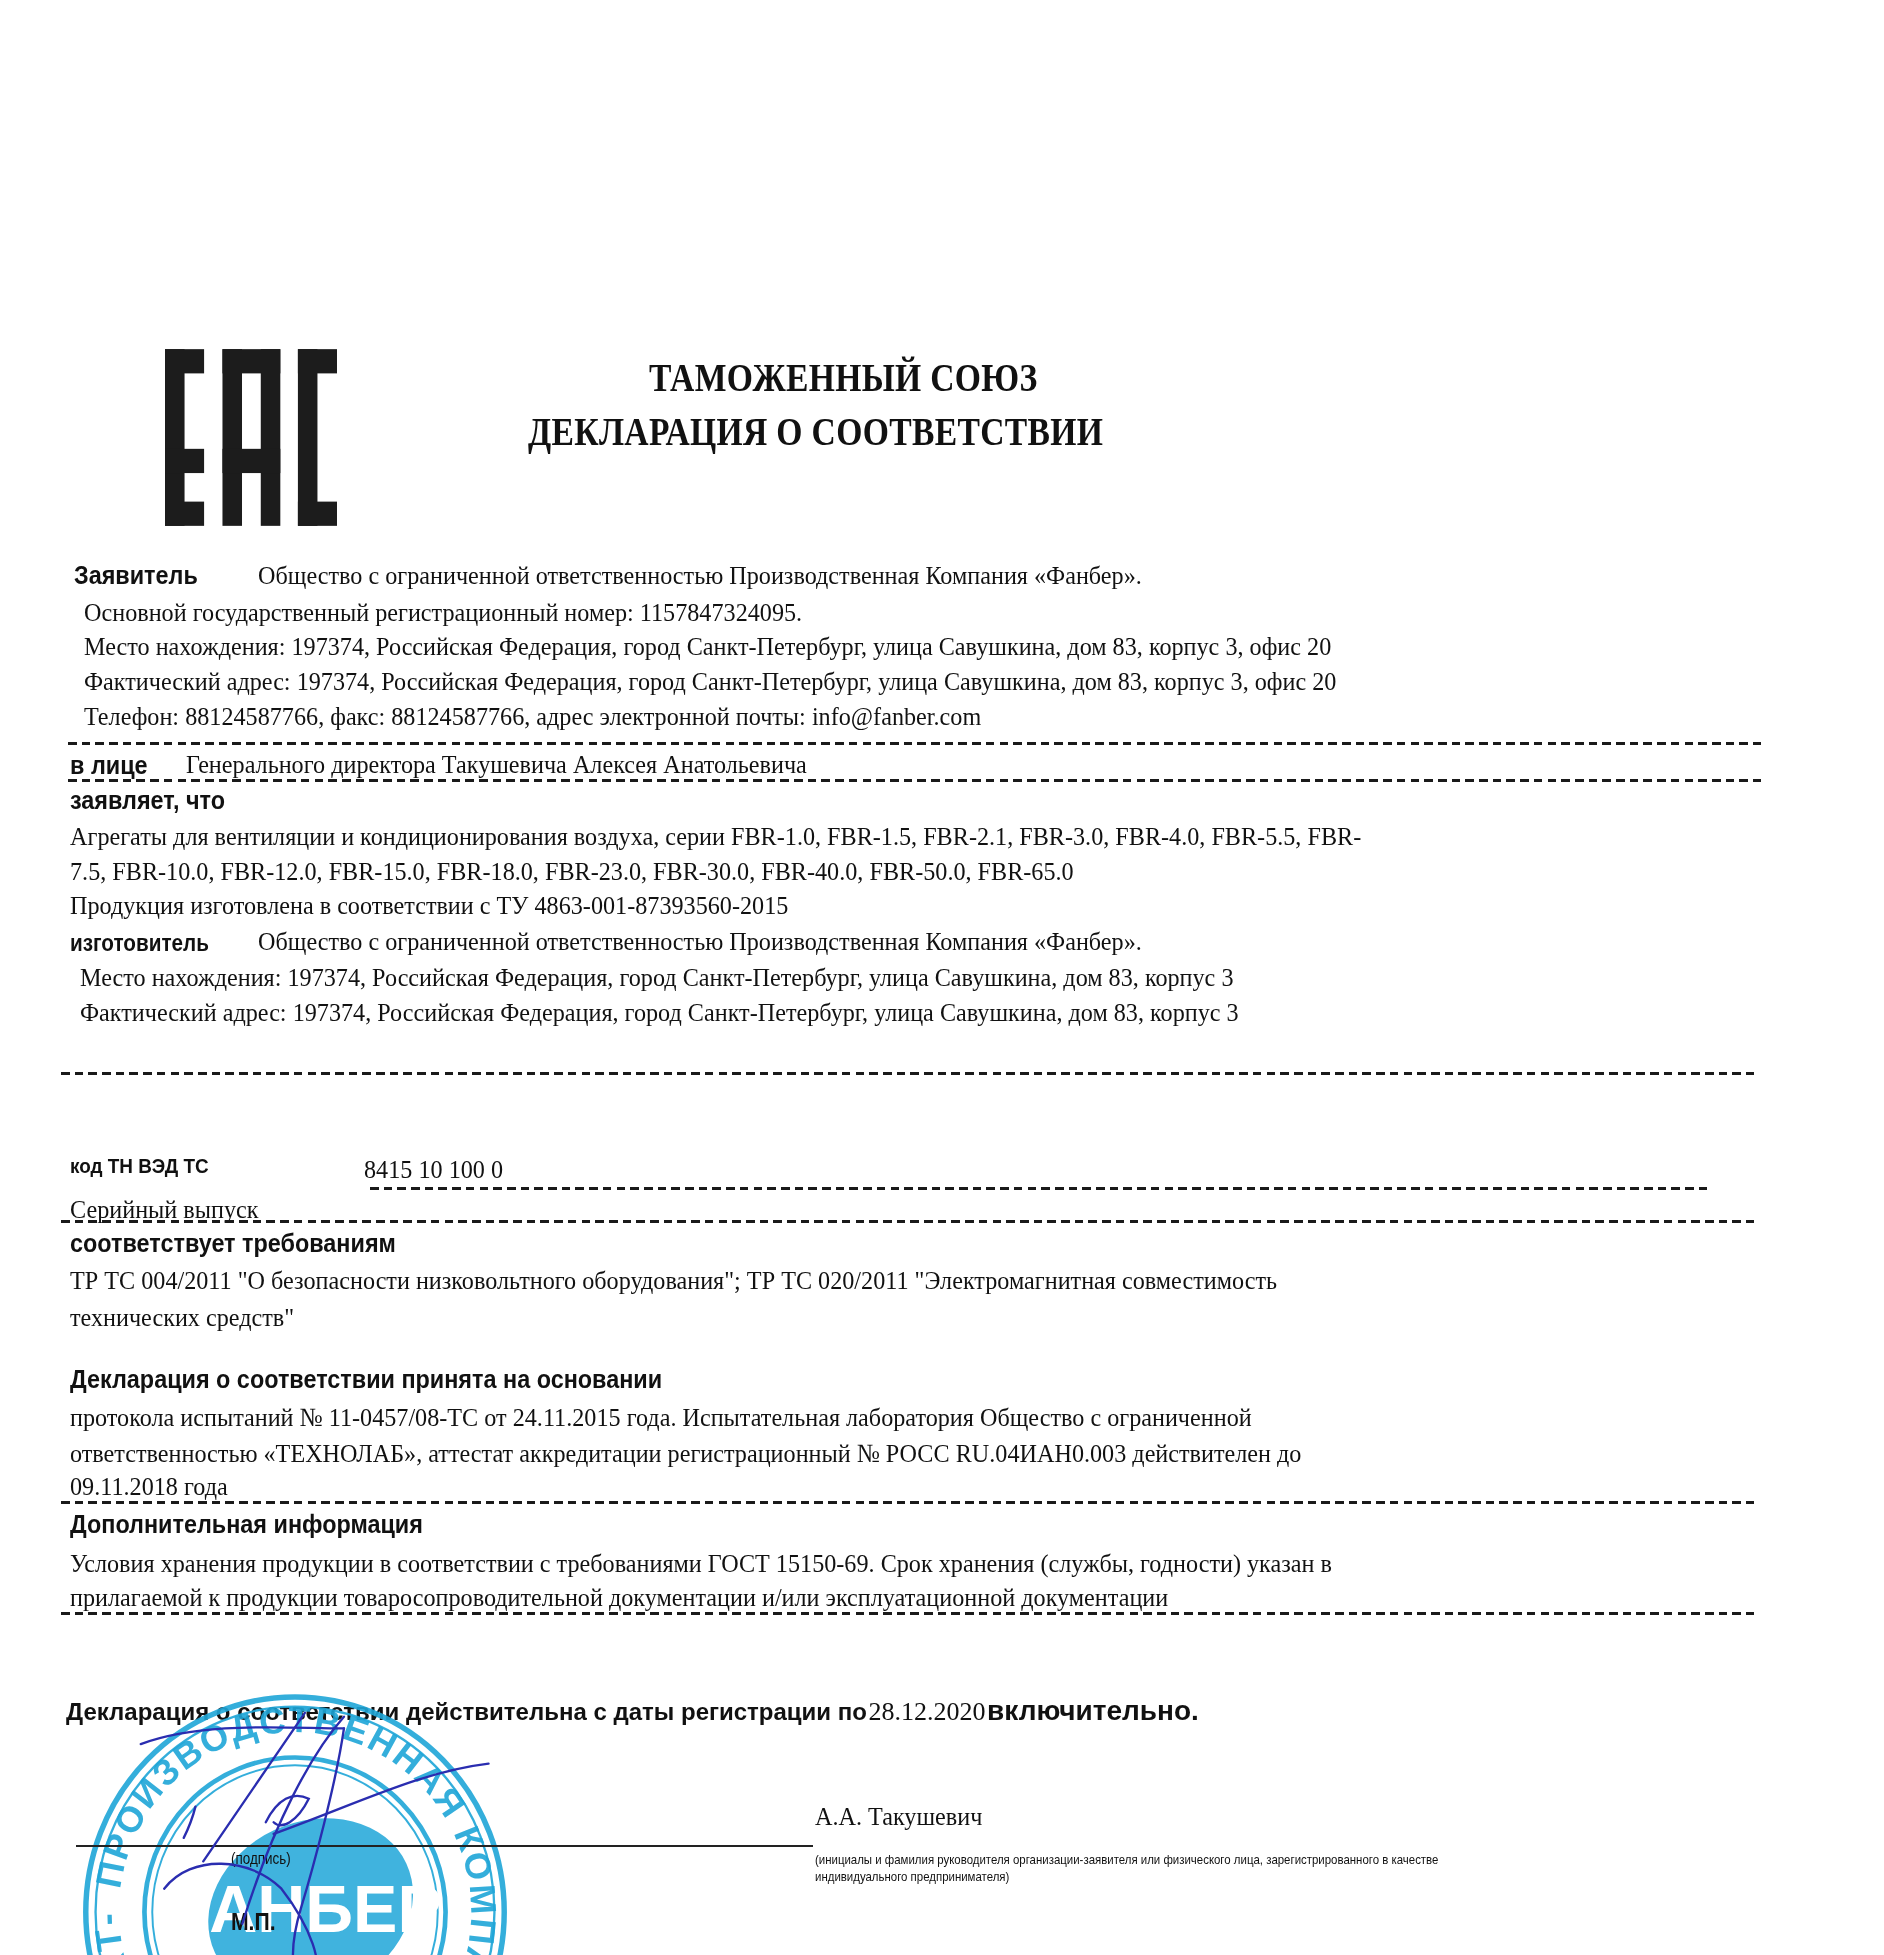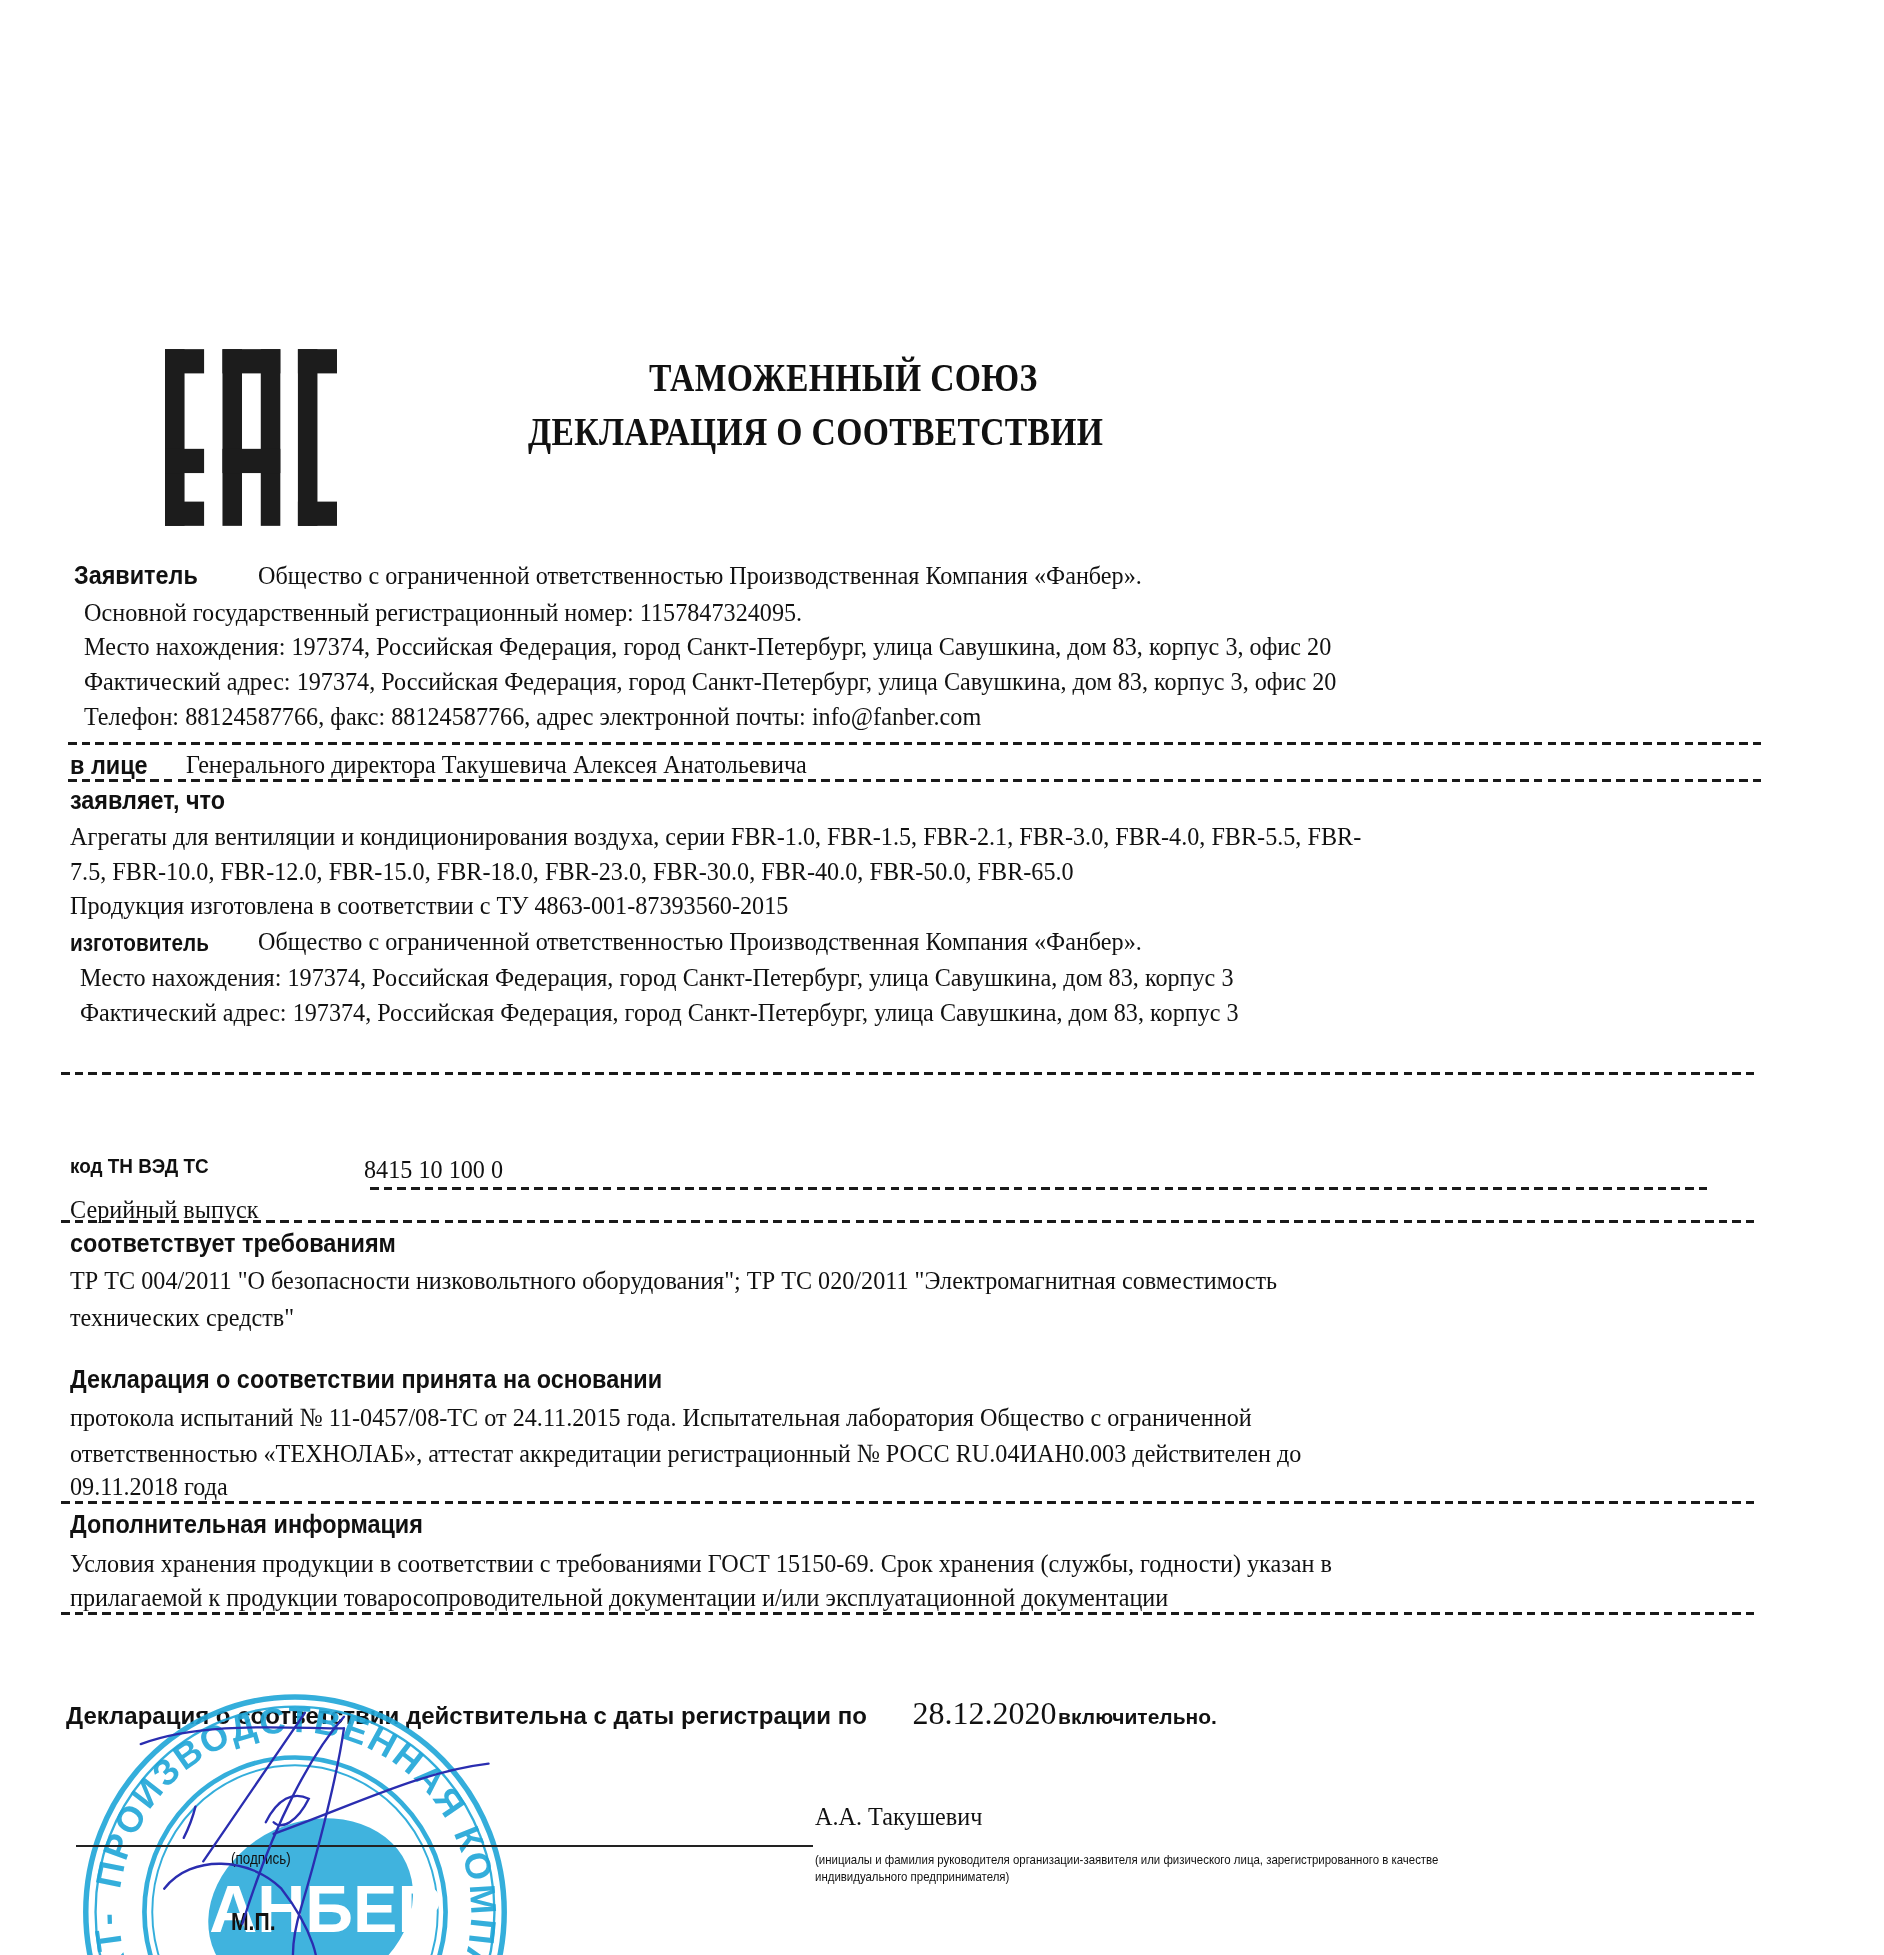--- a/index.html
+++ b/index.html
@@ -84,22 +84,22 @@
 <div class="abs serif t" style="left:70px; top:1474px;">09.11.2018 года</div>
 <div class="dash" style="left:61px; top:1501px; width:1693px;"></div>
 
 <div class="abs b" style="left:70px; top:1509px;">Дополнительная информация</div>
 <div class="abs serif t" style="left:70px; top:1551px;">Условия хранения продукции в соответствии с требованиями ГОСТ 15150-69. Срок хранения (службы, годности) указан в</div>
 <div class="abs serif t" style="left:70px; top:1585px;">прилагаемой к продукции товаросопроводительной документации и/или эксплуатационной документации</div>
 <div class="dash" style="left:61px; top:1612px; width:1693px;"></div>
 
 <div class="abs" style="left:66px; top:1695px;">
   <span class="b" style="display:inline-block; transform:none; font-size:24px;">Декларация о соответствии действительна с даты регистрации по</span>
-  <span class="serif" style="font-size:32px;margin-left:44px;">28.12.2020</span>
-  <span class="b" style="display:inline-block; transform:none; font-size:21px;">включительно.</span>
+  <span class="serif" style="font-size:26px;">28.12.2020</span>
+  <span class="b" style="display:inline-block; transform:none; font-size:28px;">включительно.</span>
 </div>
 
 <svg id="stamp" viewBox="0 0 1120 1140">
   <defs>
     <path id="ringpath" d="M 560 570 m -450 0 a 450 460 0 1 1 900 0 a 450 460 0 1 1 -900 0"></path>
   </defs>
   <g fill="none" stroke="#1fa6d8" opacity="0.9">
     <ellipse cx="560" cy="570" rx="535" ry="550" stroke-width="14"></ellipse>
     <ellipse cx="560" cy="570" rx="510" ry="525" stroke-width="6"></ellipse>
     <ellipse cx="560" cy="570" rx="385" ry="395" stroke-width="12"></ellipse>

